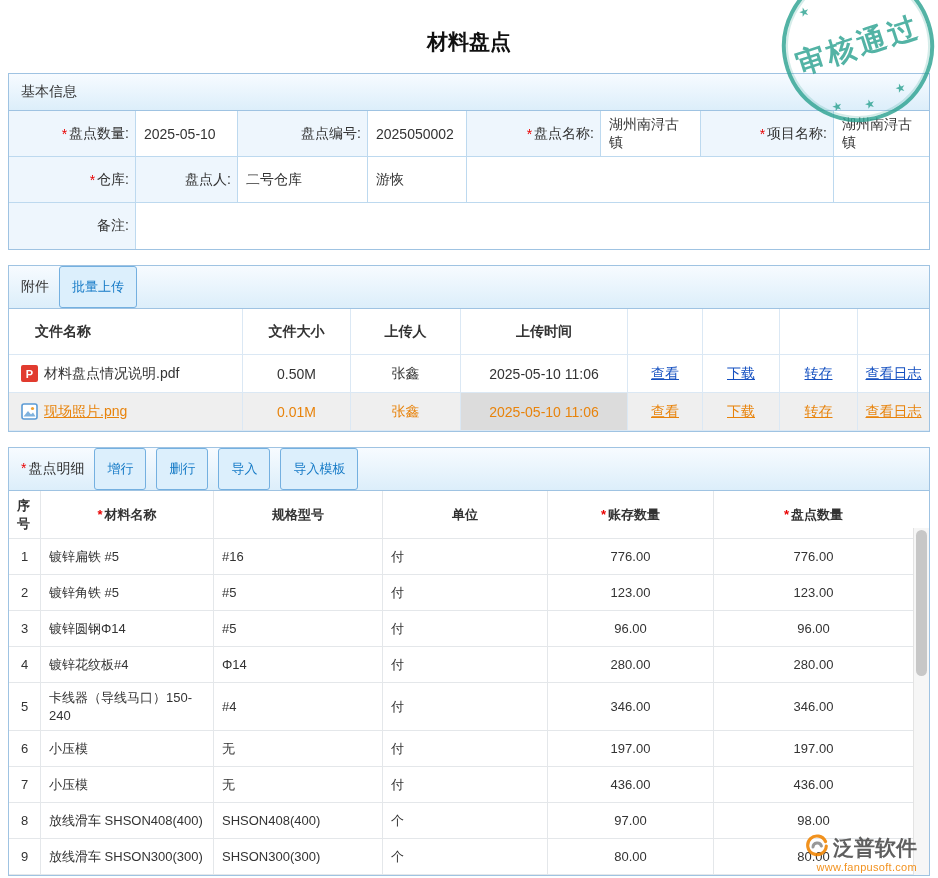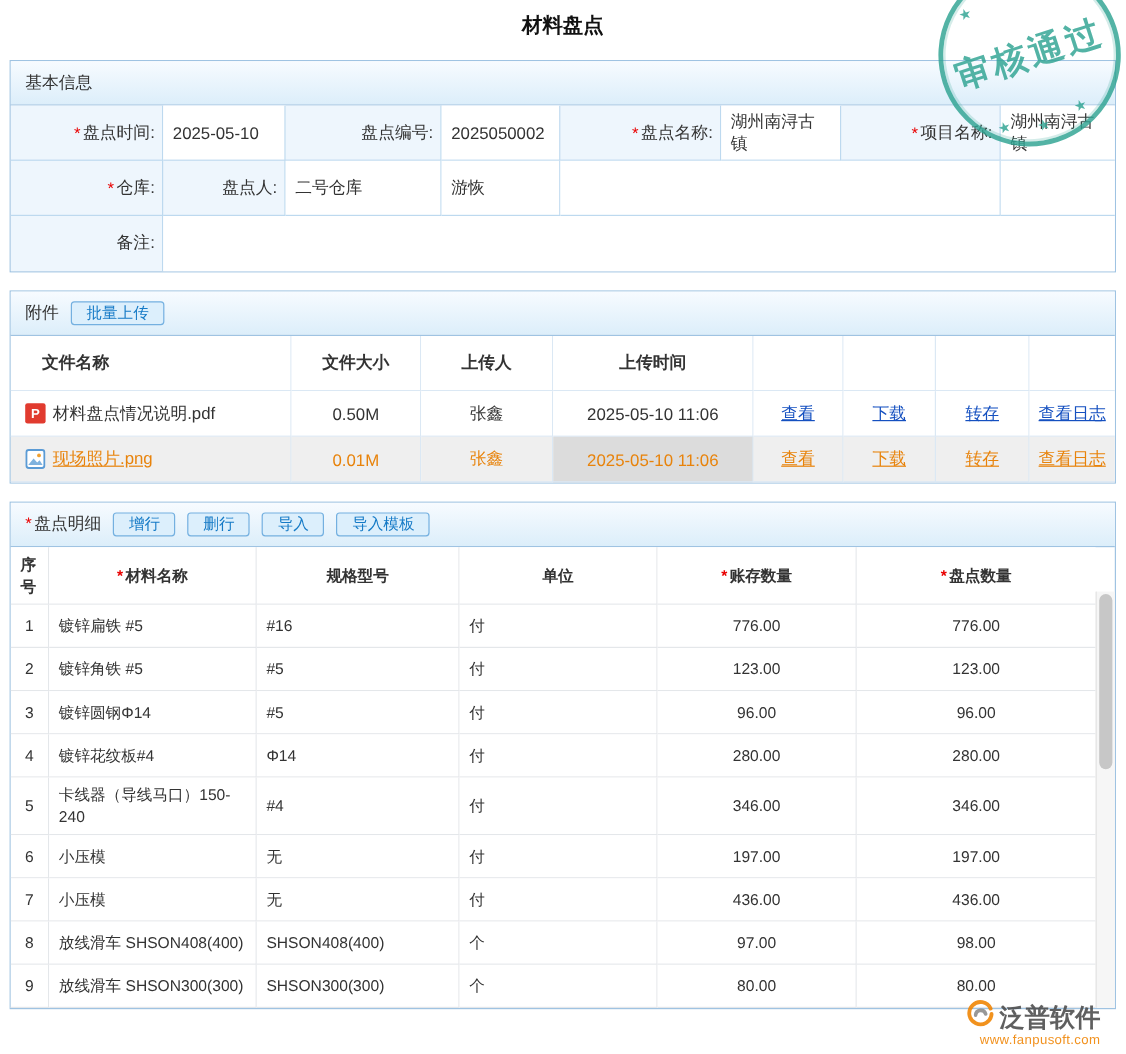--- a/index.html
+++ b/index.html
@@ -1,32 +1,32 @@
 <!DOCTYPE html>
 <html><head>
 <meta charset="utf-8">
 <style>
   * { margin:0; padding:0; box-sizing:border-box; }
   html, body { width:938px; height:878px; }
   body {
     position:relative; overflow:hidden; background:#fff;
     font-family:"Liberation Sans","DejaVu Sans",sans-serif; color:#333;
   }
-  .page-title { text-align:center; font-size:17px; font-weight:bold; color:#111; padding:10px 0 17px; }
+  .page-title { text-align:center; font-size:21px; font-weight:bold; color:#111; padding:28px 0 17px; }
 
   .panel { margin:0 8px 15px; border:1px solid #9fc3e2; background:#fff; }
   .panel-header {
     min-height:37px; display:flex; align-items:center; gap:10px; padding:0 12px;
     background:linear-gradient(#f7fbff,#dceefa); border-bottom:1px solid #9fc3e2; font-size:14px; color:#333;
   }
   .req { color:#e90000; margin-right:2px; }
 
   .btn {
     background:#dceffc; border:1px solid #74b0e0; color:#157ac6; border-radius:3px;
-    height:20px; padding:0 12px; font-size:13px; cursor:pointer; font-family:inherit;
+    height:42px; padding:0 12px; font-size:13px; cursor:pointer; font-family:inherit;
   }
 
   
   .form-grid { display:grid; grid-template-columns:127px 102px 130px 99px 134px 100px 133px 1fr; background:#eef6fd; }
   .fcell { border-right:1px solid #bdd9ef; border-bottom:1px solid #bdd9ef; min-height:46px; display:flex; align-items:center; font-size:14px; }
   .fcell.lastcol { border-right:none; }
   .fcell.lastrow { border-bottom:none;justify-content:flex-end; }
   .flabel { justify-content:flex-end; padding:4px 6px 4px 4px; text-align:right; }
   .fvalue { background:#fff; padding:4px 8px; }
   .span5to8 { grid-column:5 / 8; }
@@ -96,21 +96,21 @@
 </div>
 
 <section class="panel">
   <div class="panel-header">
     <span>基本信息</span>
   </div>
   <div class="form-grid">
 
     <div class="fcell flabel">
         <span class="req">*</span>
-        <span>盘点时间:</span>
+        <span>盘点数量:</span>
       </div>
     <div class="fcell fvalue">2025-05-10</div>
     <div class="fcell flabel">
         <span>盘点编号:</span>
       </div>
     <div class="fcell fvalue">2025050002</div>
     <div class="fcell flabel">
         <span class="req">*</span>
         <span>盘点名称:</span>
       </div>

